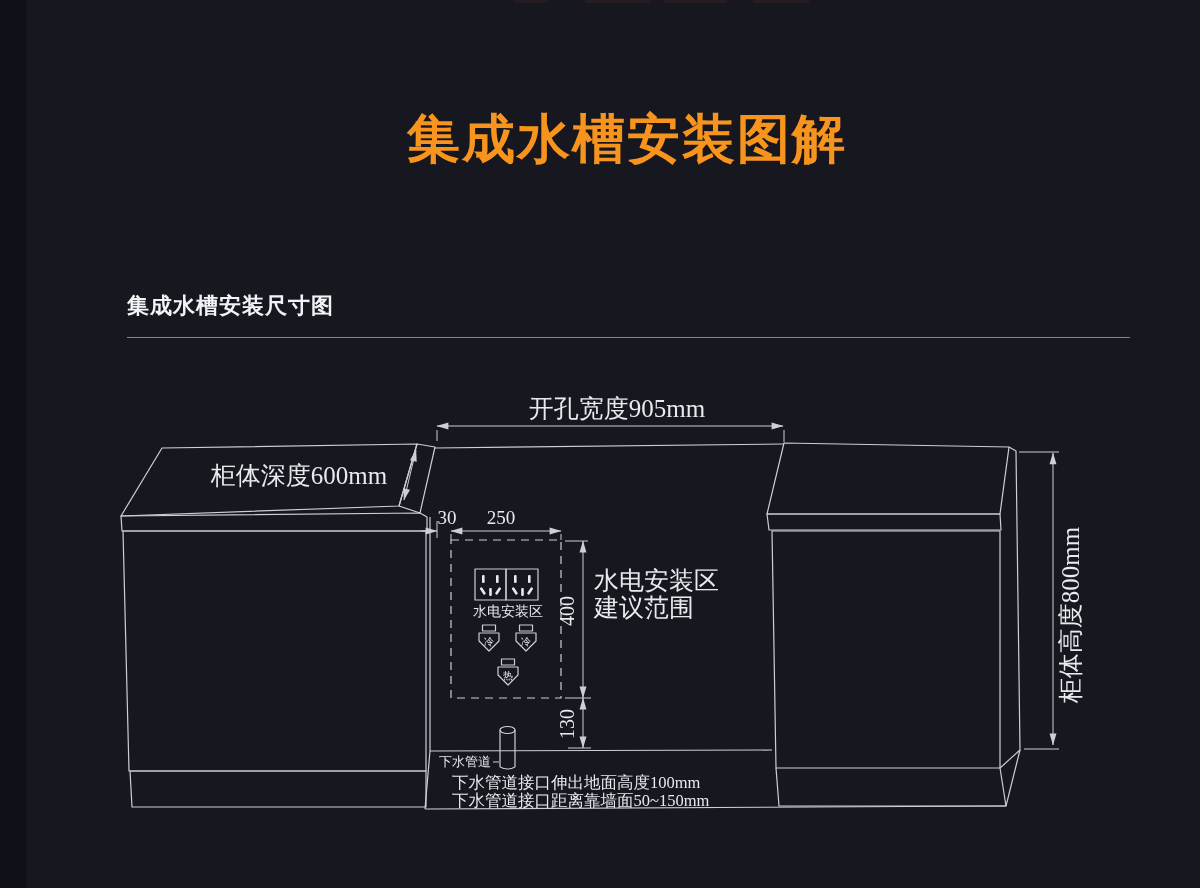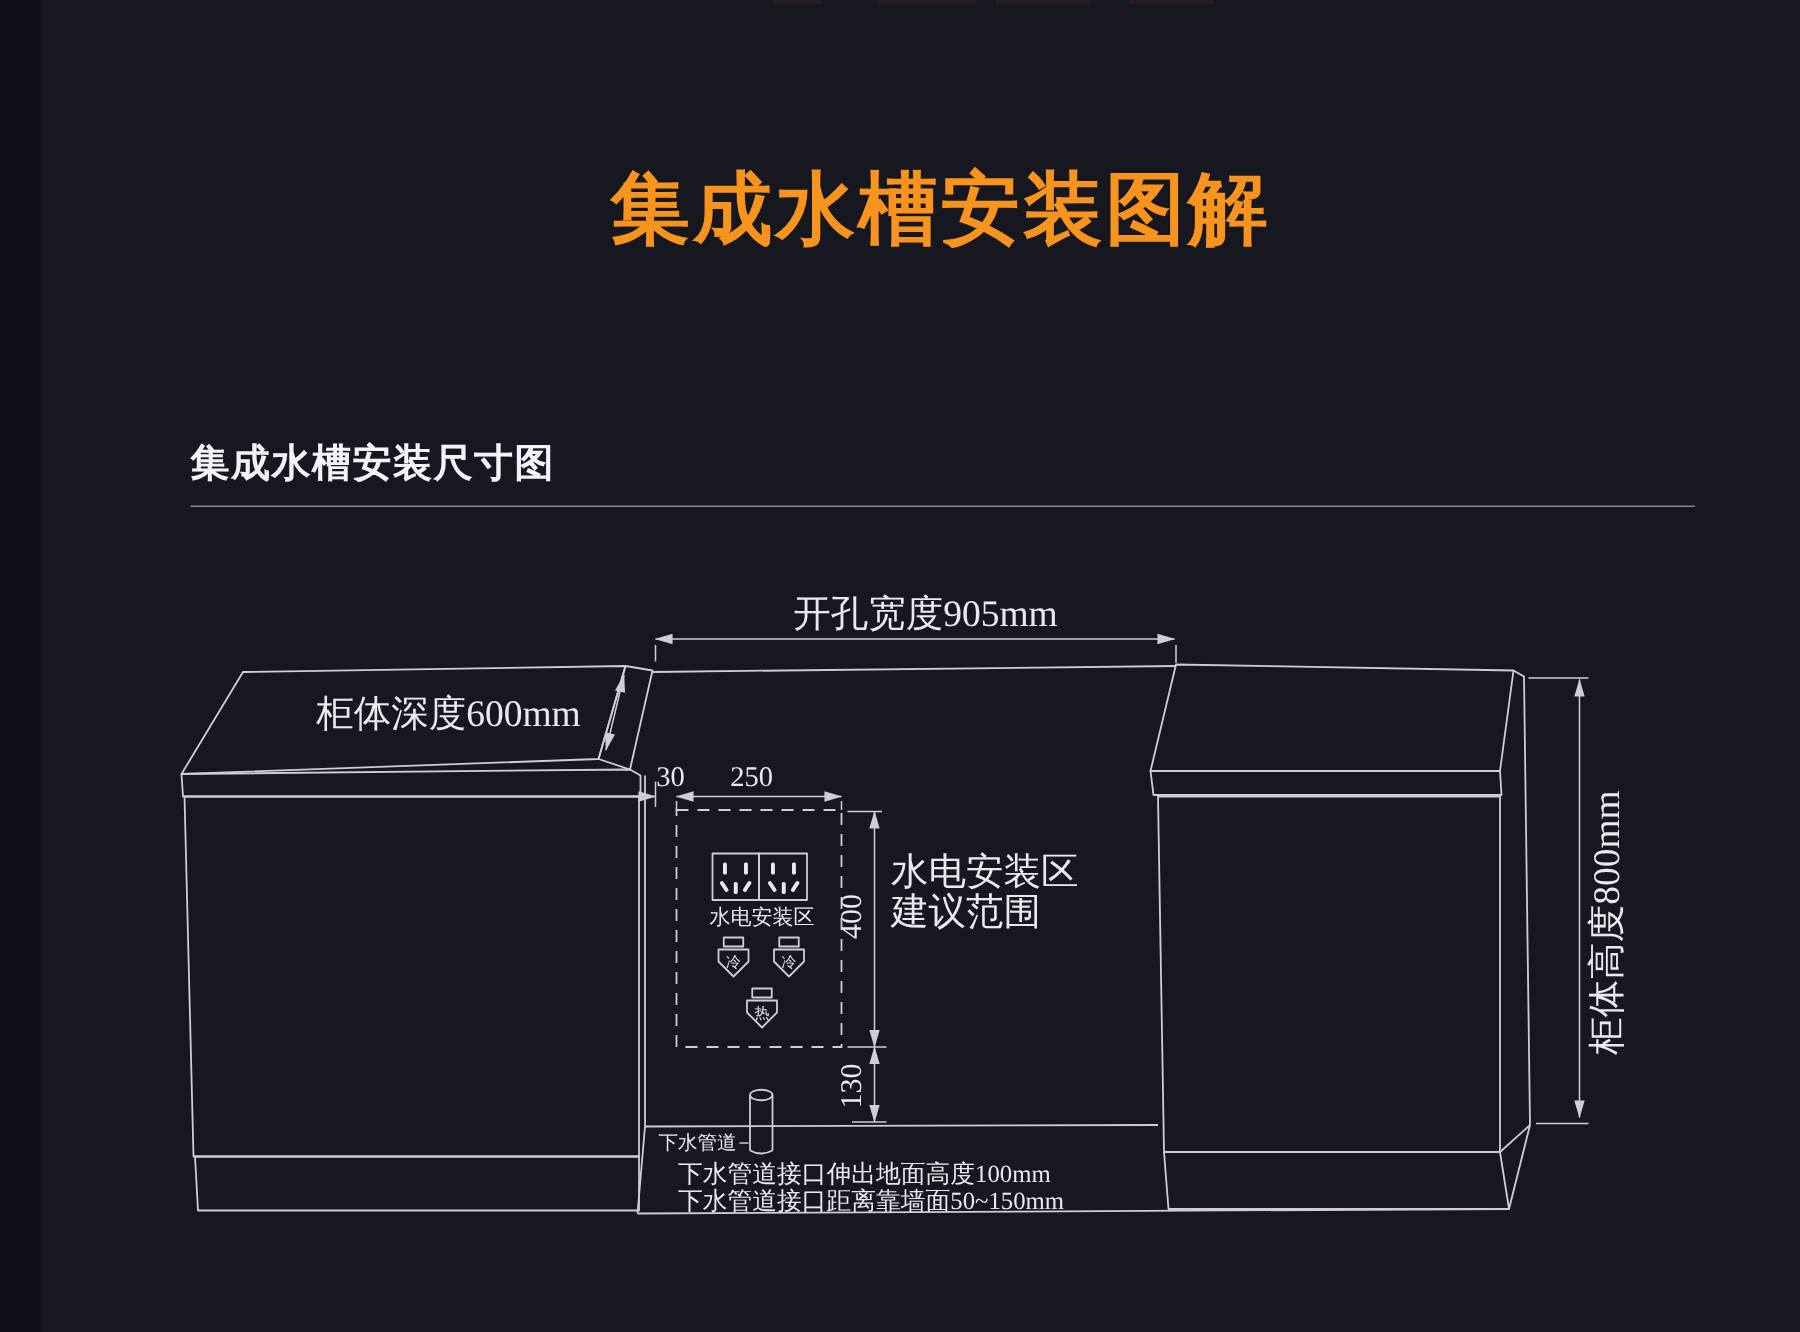--- a/index.html
+++ b/index.html
@@ -14,21 +14,21 @@
   }
   .artifact{position:absolute;top:0;height:3px;background:#241c20;}
   .main-title{
     position:absolute;left:0;top:104px;width:1200px;
     text-align:center;
     font-size:53px;font-weight:bold;letter-spacing:2px;
     color:#F7941D;
   }
   .section-heading{
     position:absolute;left:100px;top:291px;
-    font-size:26px;font-weight:bold;letter-spacing:1px;
+    font-size:22px;font-weight:bold;letter-spacing:1px;
     color:#F2F3F6;
   }
   .section-divider{
     position:absolute;left:100px;top:337px;width:1003px;height:1px;
     background:#83838D;
   }
   svg{position:absolute;left:0;top:0;}
   svg text{fill:#E9EAEE;}
   .ln{stroke:#CDCED6;stroke-width:1.2;fill:none;stroke-linejoin:round;}
   .dim{stroke:#CDCED6;stroke-width:1;fill:none;}

